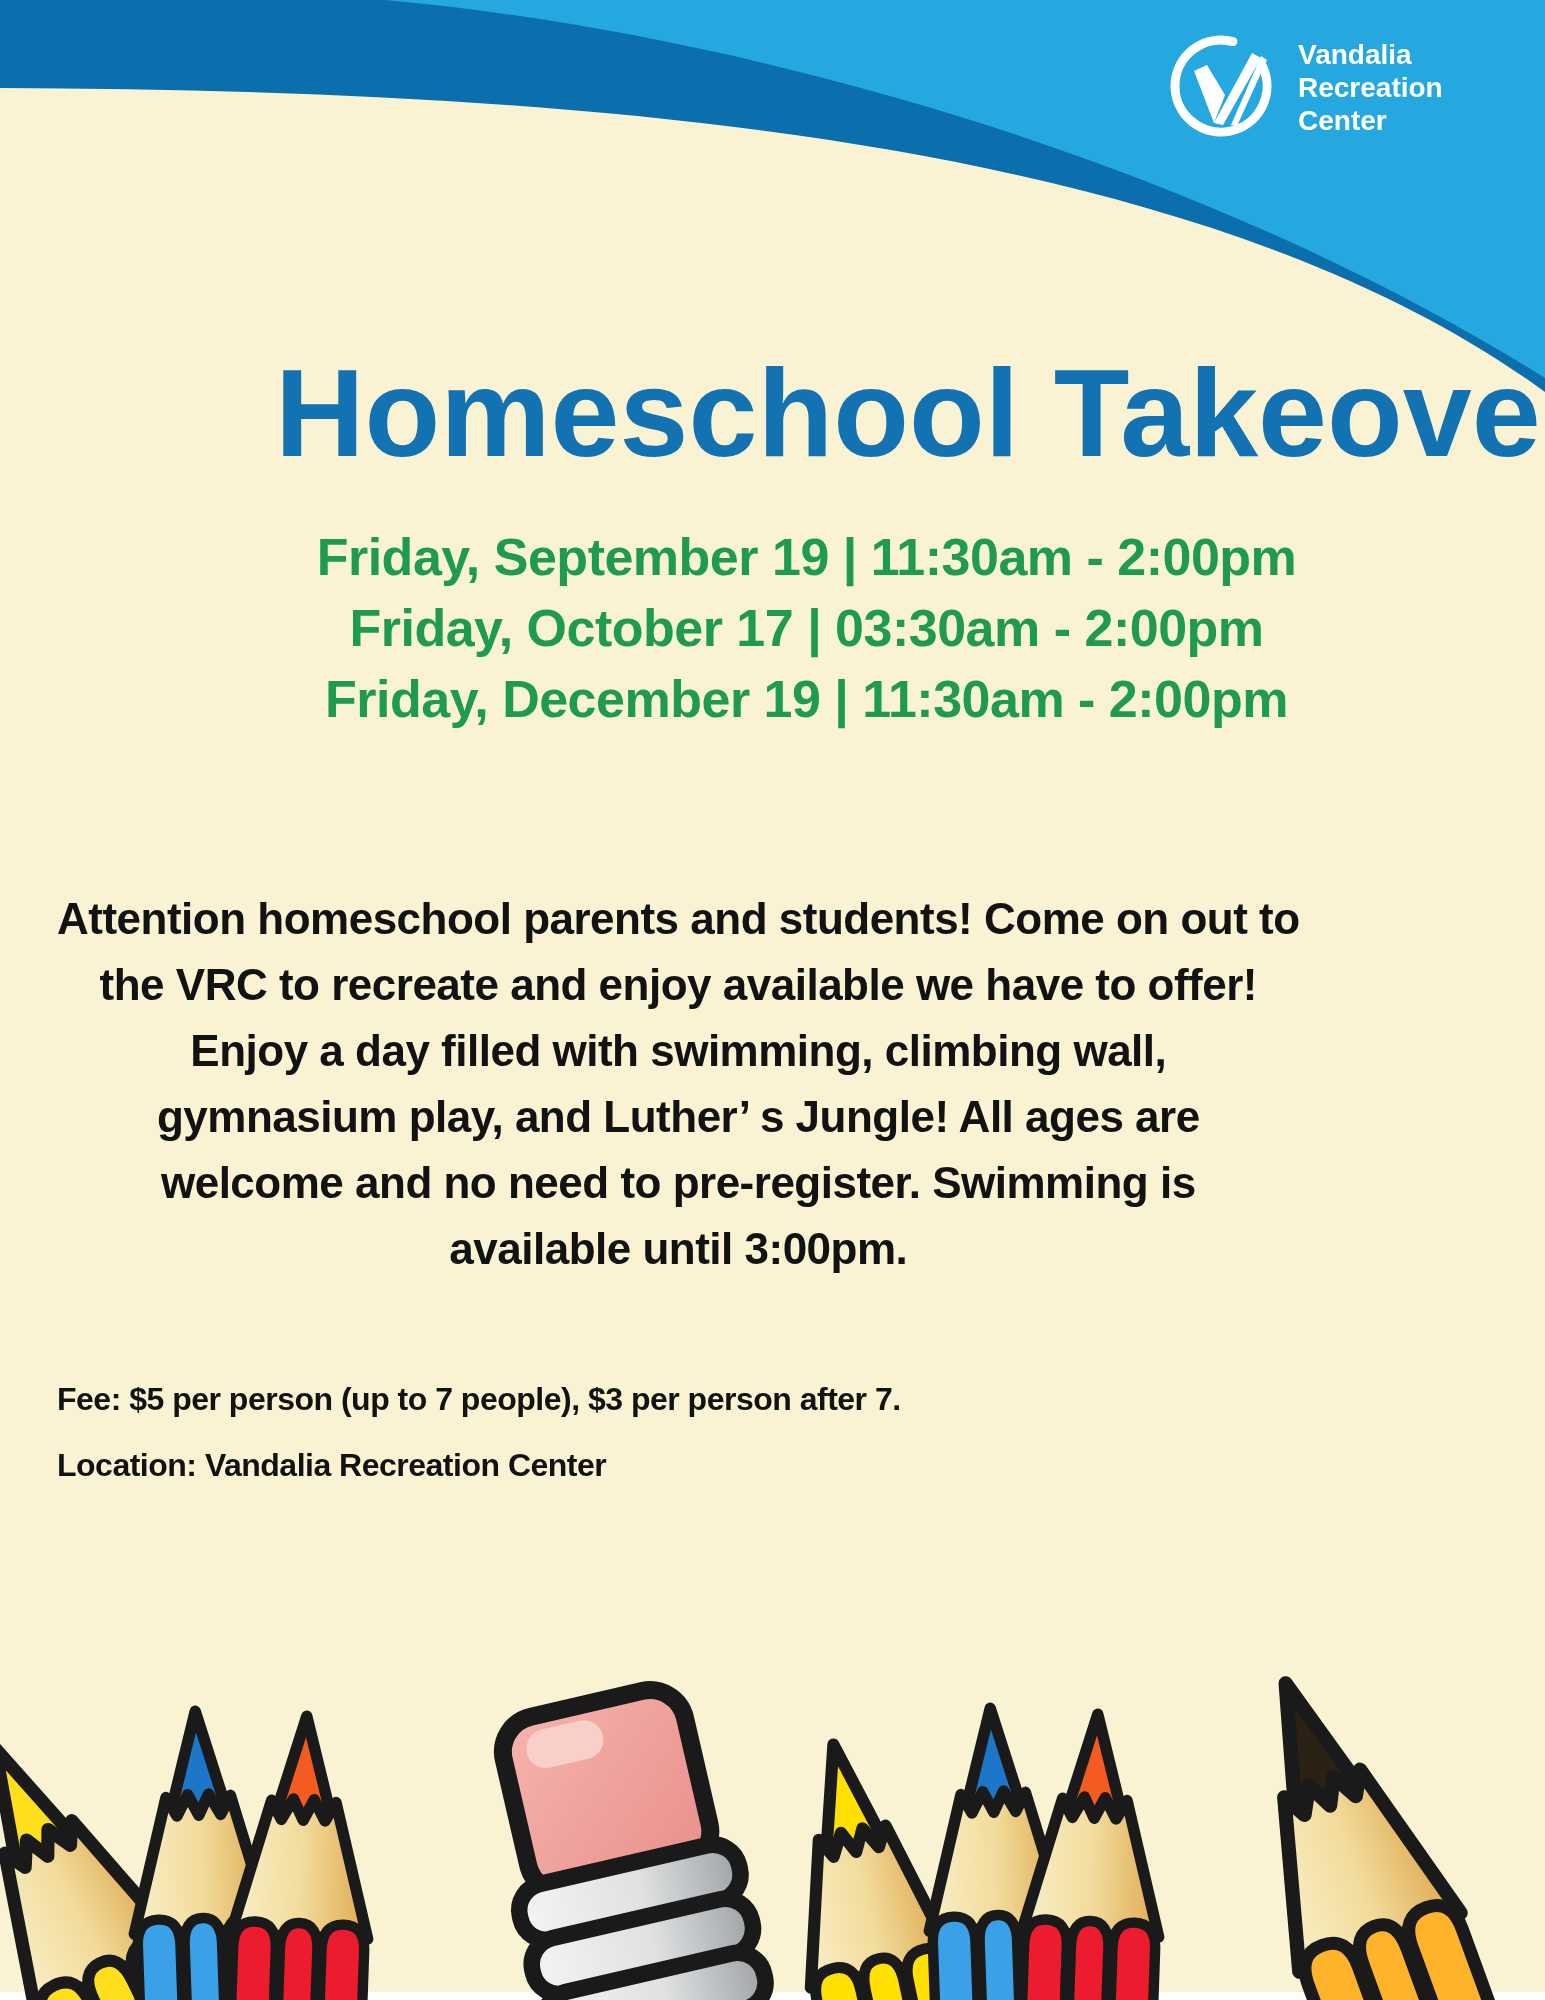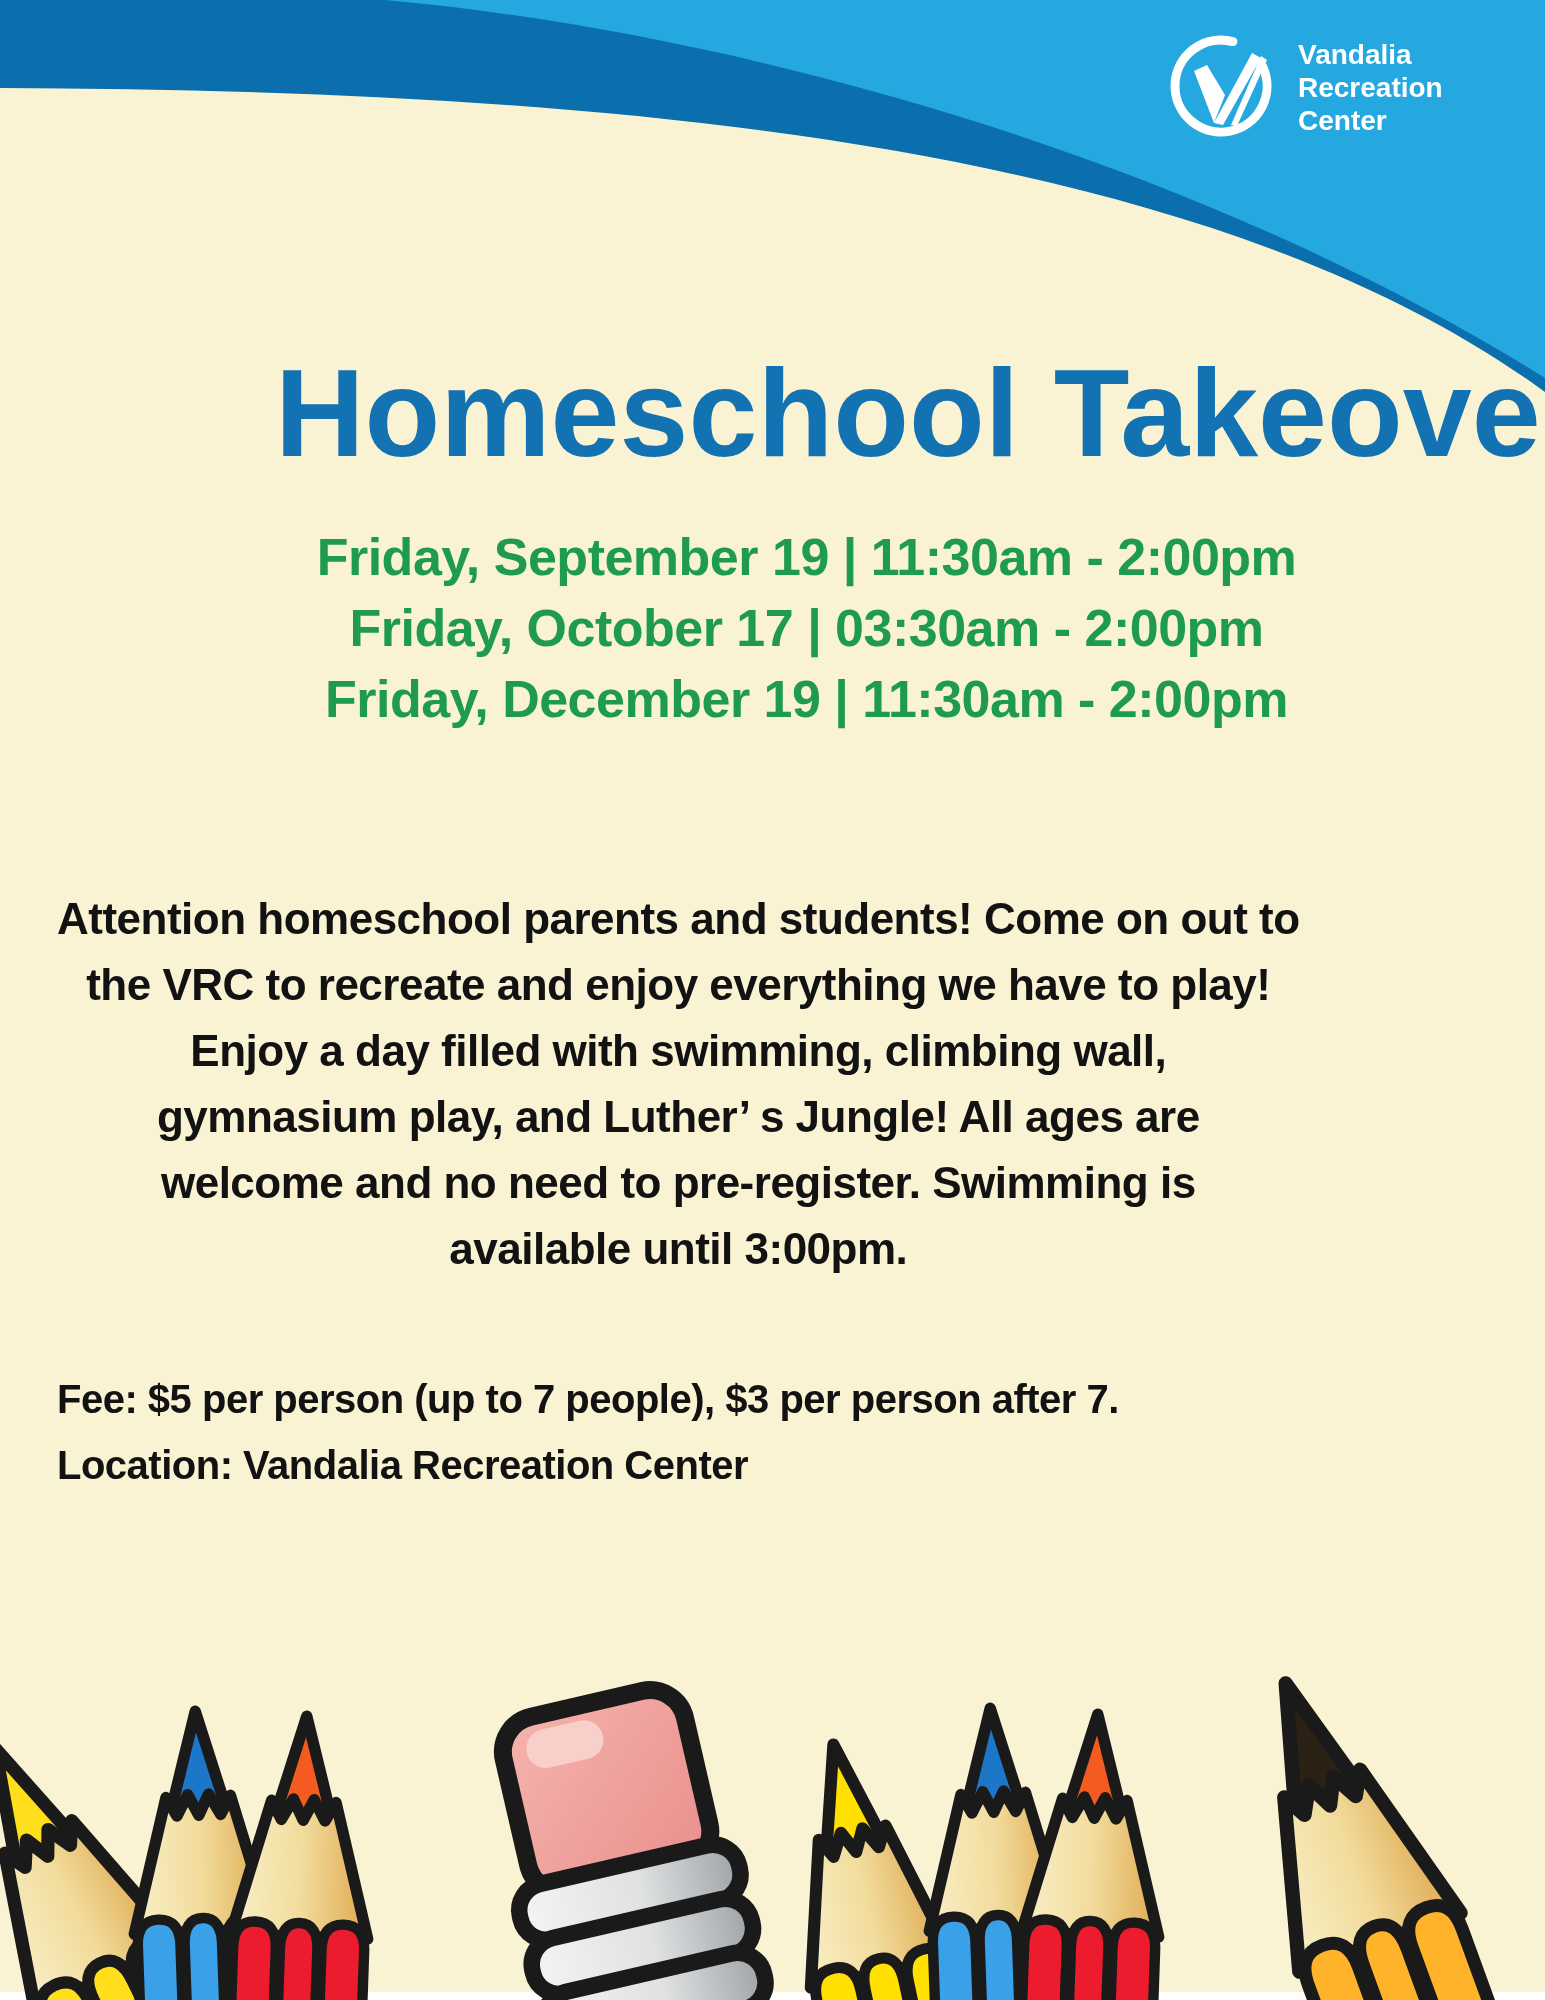--- a/index.html
+++ b/index.html
@@ -25,21 +25,21 @@
   .dates div{white-space:nowrap;}
   .body-text{
     position:absolute;left:57px;top:886px;
     font-size:44px;line-height:66px;color:var(--text,#121212);
     letter-spacing:-0.5px;
     text-align:center;
   }
   .body-text div{white-space:nowrap;}
   .details-text{
     position:absolute;left:57px;top:1366px;
-    font-size:40px;line-height:66px;color:var(--text,#121212);
+    font-size:32px;line-height:66px;color:var(--text,#121212);
     letter-spacing:-0.5px;
   }
   .details-text div{white-space:nowrap;}
   .white-edge{position:absolute;left:0;right:0;bottom:0;height:8px;background:var(--white_edge,#fff);}
   #pencils-svg{position:absolute;top:0;left:0;}
 </style>
 </head>
 <body>
 
 <div id="page">
@@ -65,21 +65,21 @@
   <div class="page-title">Homeschool Takeover</div>
 
   <div class="dates">
       <div>Friday, September 19 | 11:30am - 2:00pm</div>
       <div>Friday, October 17 | 03:30am - 2:00pm</div>
       <div>Friday, December 19 | 11:30am - 2:00pm</div>
     </div>
 
   <div class="body-text">
       <div>Attention homeschool parents and students! Come on out to</div>
-      <div>the VRC to recreate and enjoy everything we have to play!</div>
+      <div>the VRC to recreate and enjoy available we have to offer!</div>
       <div>Enjoy a day filled with swimming, climbing wall,</div>
       <div>gymnasium play, and Luther’ s Jungle! All ages are</div>
       <div>welcome and no need to pre-register. Swimming is</div>
       <div>available until 3:00pm.</div>
     </div>
 
   <div class="details-text">
       <div>Fee: $5 per person (up to 7 people), $3 per person after 7.</div>
       <div>Location: Vandalia Recreation Center</div>
     </div>

